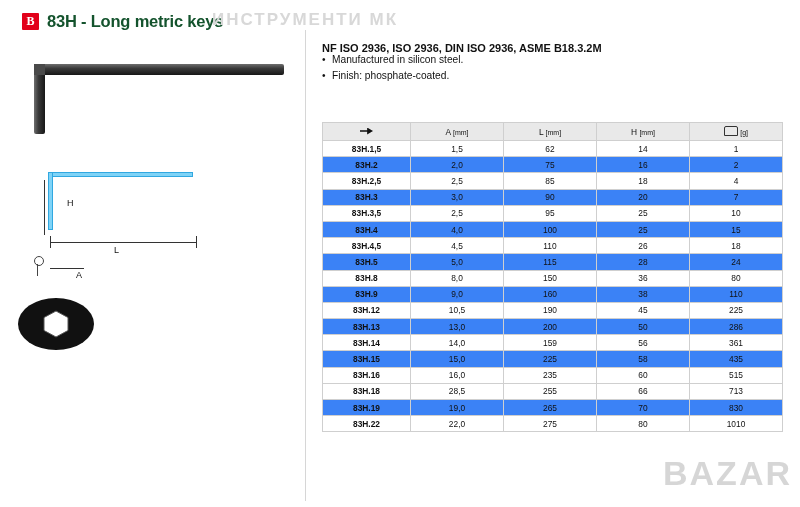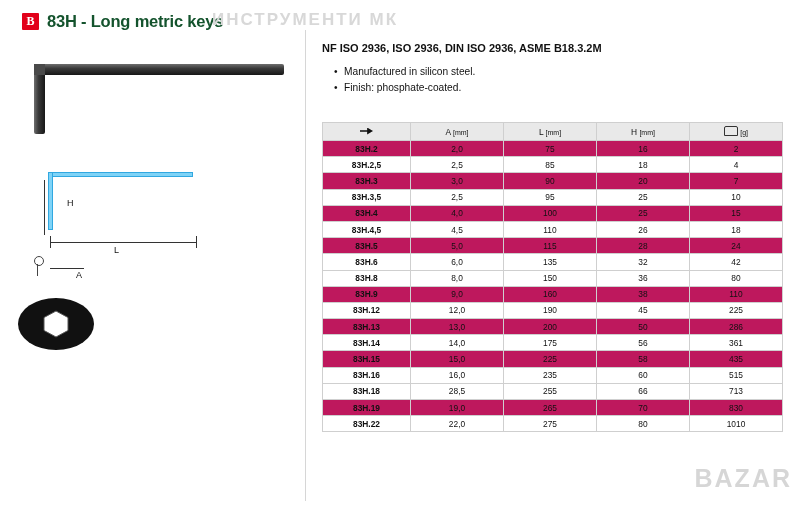--- a/index.html
+++ b/index.html
@@ -246,21 +246,21 @@
     left: 322px;
     top: 42px;
     width: 460px;
   }
   .standards {
     font-size: 11px;
     font-weight: bold;
     color: #111;
   }
   .bullets {
-    margin: 12px;
+    margin: 0;
     padding: 0;
     list-style: none;
   }
   .bullets li {
     font-size: 10.2px;
     color: #111;
     margin-bottom: 5px;
     position: relative;
     padding-left: 10px;
   }
@@ -295,21 +295,21 @@
   }
   table.specs thead th .unit {
     font-size: 7px;
   }
   td.code {
     color: #e2001a;
     font-weight: bold;
     font-size: 8.6px;
   }
   tr.alt td {
-    background: #be185d;
+    background: #3b82f6;
   }
   tr td {
     background: #ffffff;
   }
   .hdr-icon {
     display: inline-block;
     width: 13px;
     height: 7px;
     background: #111;
     clip-path: polygon(0 40%, 55% 40%, 55% 0, 100% 50%, 55% 100%, 55% 60%, 0 60%);
@@ -321,21 +321,21 @@
     border: 1px solid #333;
     border-radius: 2px 2px 0 0;
     vertical-align: -1px;
   }
 
   
   .wm-bazar {
     position: absolute;
     right: 8px;
     bottom: 14px;
-    font-size: 25px;
+    font-size: 34px;
     font-weight: bold;
     color: rgba(120,120,120,0.30);
     letter-spacing: 2px;
     pointer-events: none;
   }
 
   .footer-strip {
     position: absolute;
     left: 0;
     bottom: 0;
@@ -419,20 +419,27 @@
           <span>H</span>
           <span class="unit">[mm]</span>
         </th>
         <th>
           <span class="hdr-weight-icon"></span>
           <span class="unit">[g]</span>
         </th>
       </tr>
     </thead>
     <tbody id="spec-body">
+        <tr>
+          <td class="code">83H.1,5</td>
+          <td>1,5</td>
+          <td>62</td>
+          <td>14</td>
+          <td>1</td>
+        </tr>
         <tr class="alt">
           <td class="code">83H.2</td>
           <td>2,0</td>
           <td>75</td>
           <td>16</td>
           <td>2</td>
         </tr>
         <tr>
           <td class="code">83H.2,5</td>
           <td>2,5</td>
@@ -469,58 +476,51 @@
           <td>18</td>
         </tr>
         <tr class="alt">
           <td class="code">83H.5</td>
           <td>5,0</td>
           <td>115</td>
           <td>28</td>
           <td>24</td>
         </tr>
         <tr>
-          <td class="code">83H.6</td>
-          <td>6,0</td>
-          <td>135</td>
-          <td>32</td>
-          <td>42</td>
-        </tr>
-        <tr>
           <td class="code">83H.8</td>
           <td>8,0</td>
           <td>150</td>
           <td>36</td>
           <td>80</td>
         </tr>
         <tr class="alt">
           <td class="code">83H.9</td>
           <td>9,0</td>
           <td>160</td>
           <td>38</td>
           <td>110</td>
         </tr>
         <tr>
           <td class="code">83H.12</td>
-          <td>12,0</td>
+          <td>10,5</td>
           <td>190</td>
           <td>45</td>
           <td>225</td>
         </tr>
         <tr class="alt">
           <td class="code">83H.13</td>
           <td>13,0</td>
           <td>200</td>
           <td>50</td>
           <td>286</td>
         </tr>
         <tr>
           <td class="code">83H.14</td>
           <td>14,0</td>
-          <td>175</td>
+          <td>159</td>
           <td>56</td>
           <td>361</td>
         </tr>
         <tr class="alt">
           <td class="code">83H.15</td>
           <td>15,0</td>
           <td>225</td>
           <td>58</td>
           <td>435</td>
         </tr>

